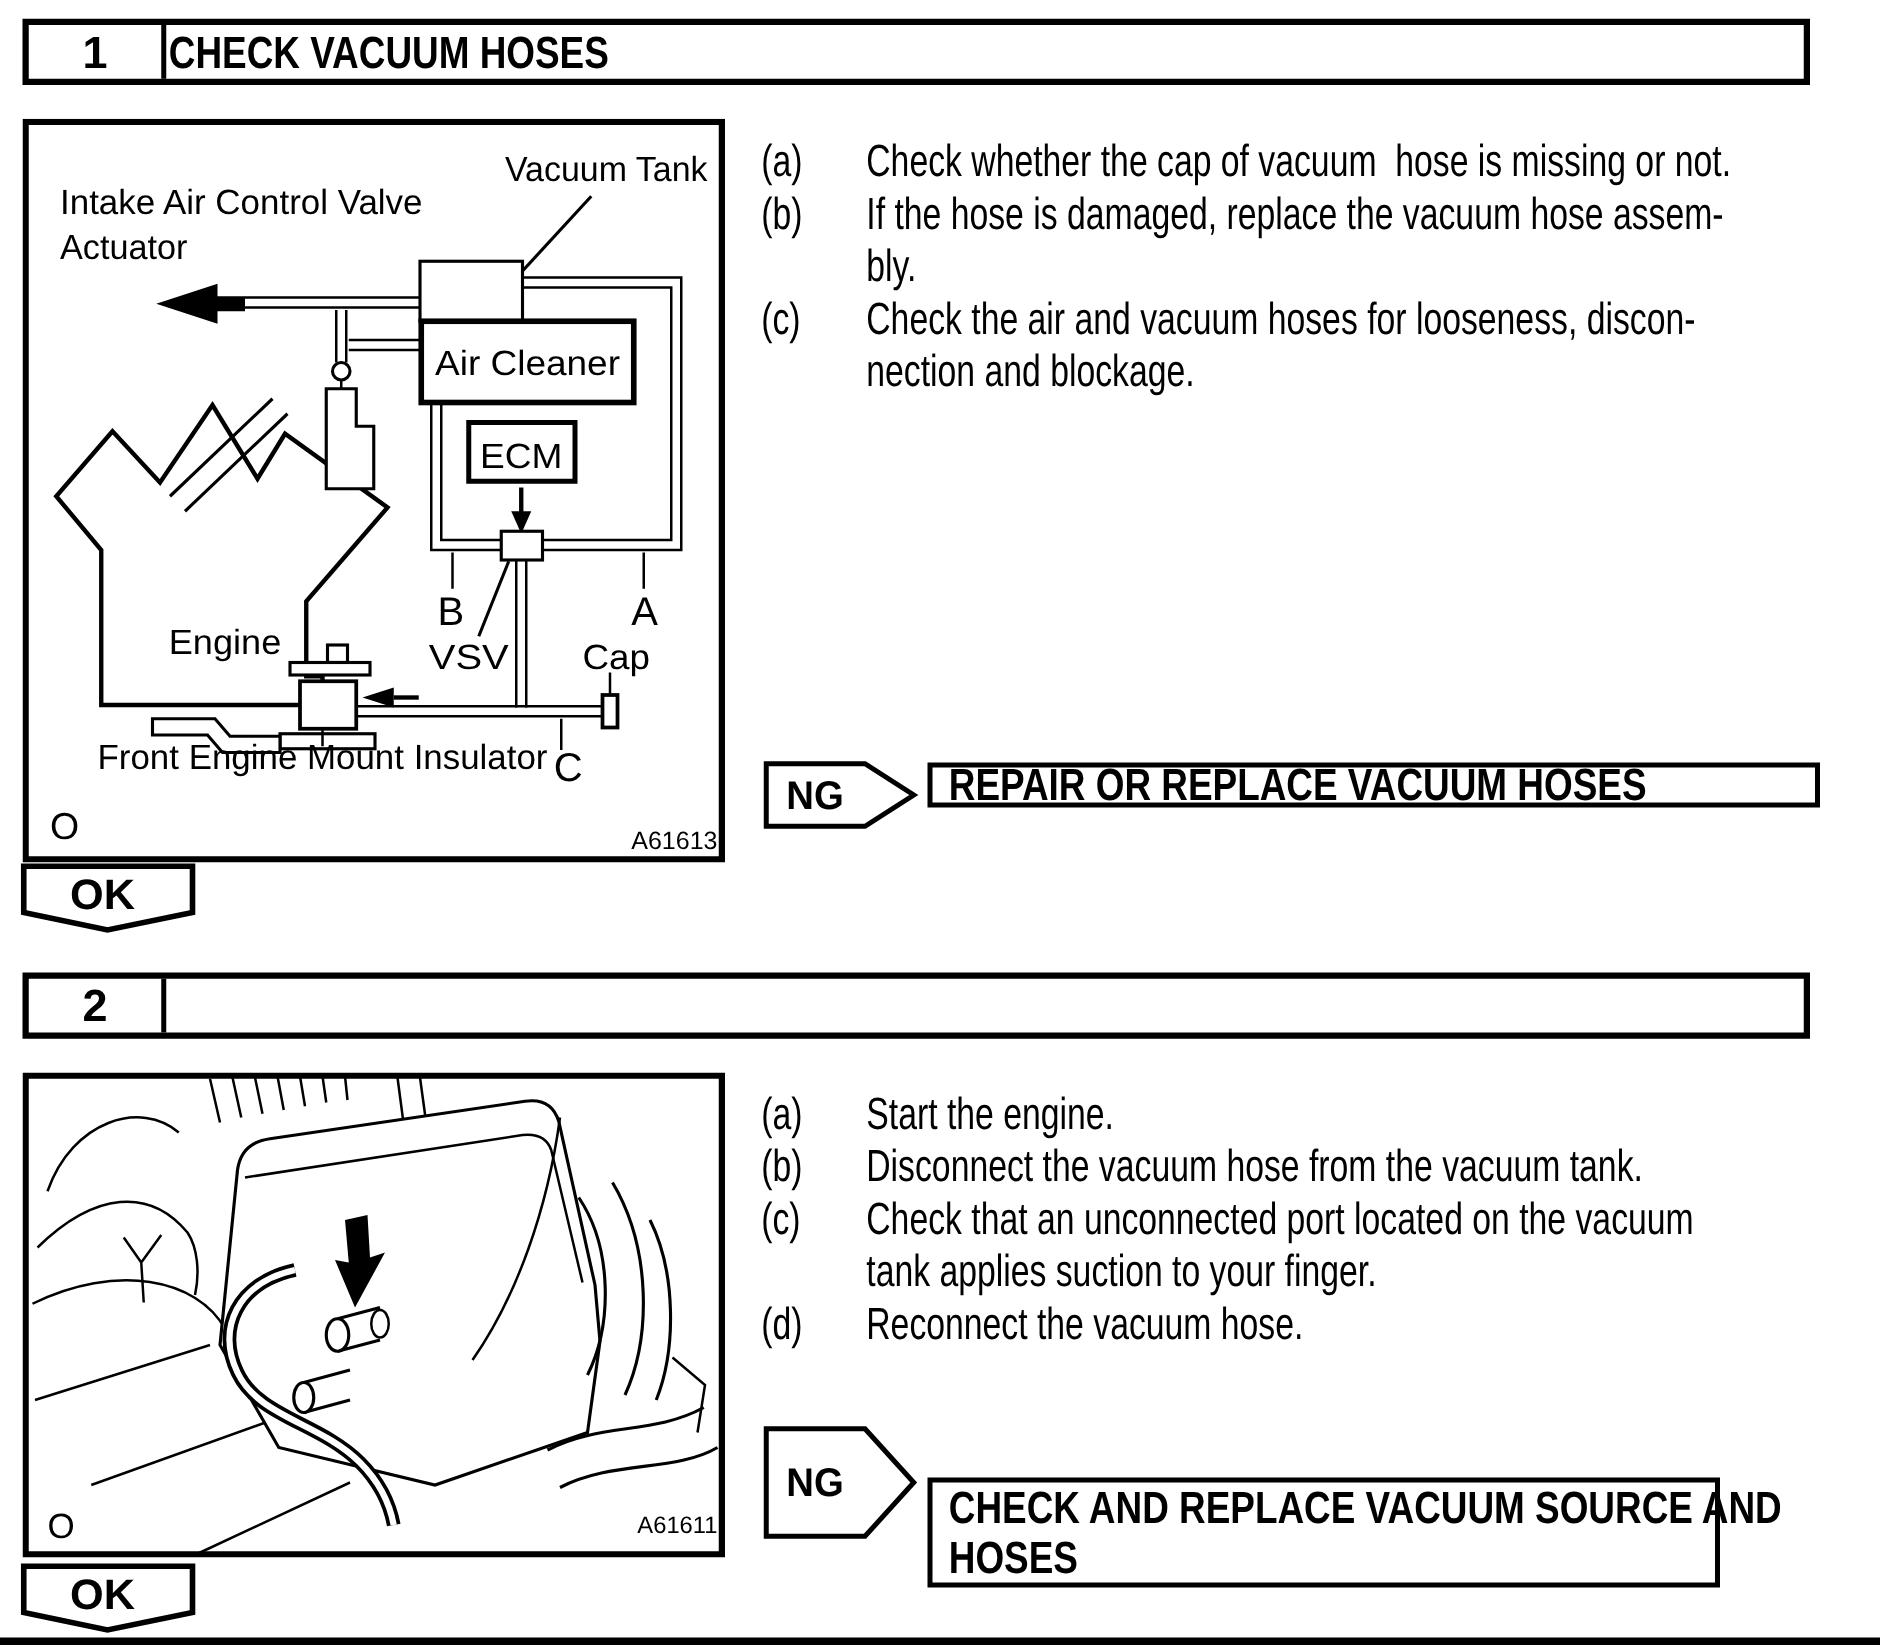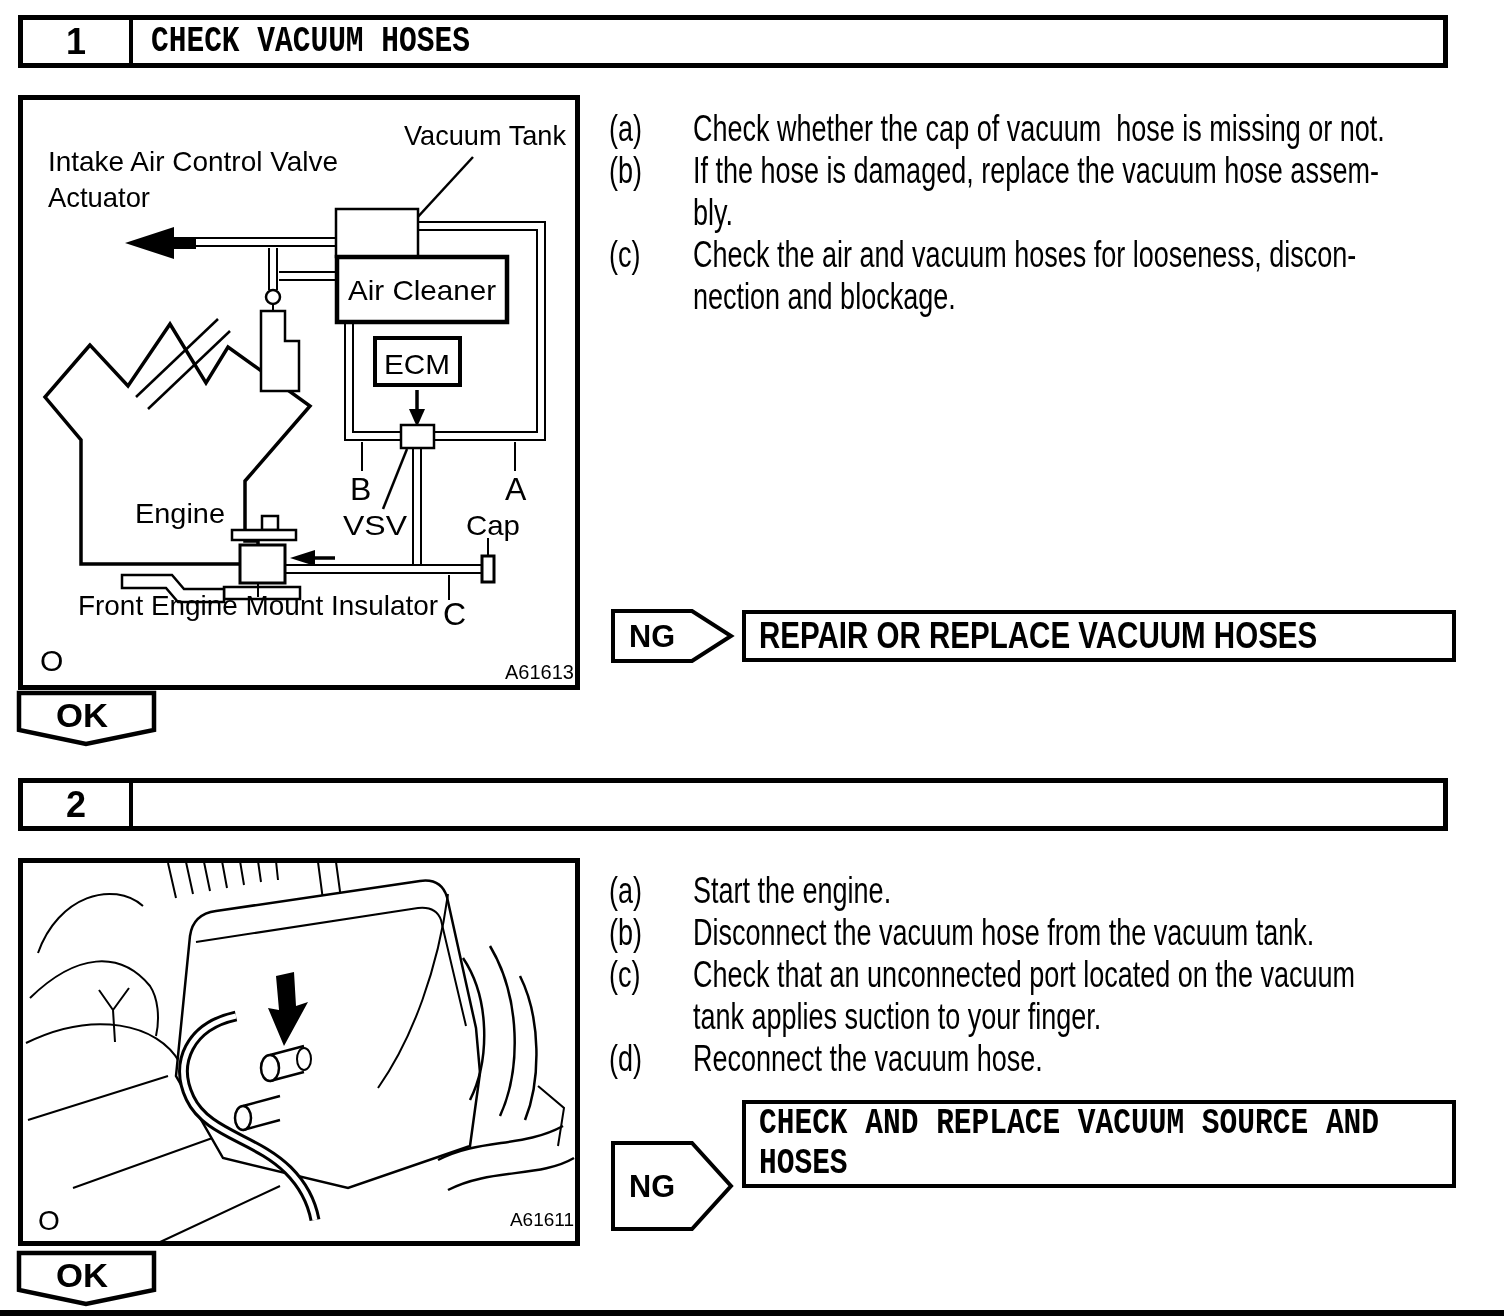--- a/index.html
+++ b/index.html
@@ -4,21 +4,21 @@
 <style>
   html,body{margin:0;padding:0;background:#fff;}
   #page{position:relative;width:1504px;height:1316px;background:#ffffff;
         font-family:"Liberation Sans","DejaVu Sans",sans-serif;color:#000;overflow:hidden;}
   .abs{position:absolute;}
   .condx{display:inline-block;transform:scaleX(0.82);transform-origin:0 50%;white-space:pre;}
   
   .hdr{box-sizing:border-box;border:5px solid #000;height:53px;display:flex;background:#fff;}
   .hdr-num{box-sizing:border-box;width:110px;border-right:4px solid #000;display:flex;
            align-items:center;justify-content:center;font-weight:bold;font-size:36px;}
-  .hdr-title{display:flex;align-items:center;padding-left:18px;font-weight:bold;font-size:36px;font-family:Liberation Mono, monospace;}
+  .hdr-title{display:flex;align-items:center;padding-left:2px;font-weight:bold;font-size:36px;}
   
   .ins-block{width:1130px;transform:scaleX(0.75);transform-origin:0 0;font-size:36px;line-height:42px;}
   .ins-row{display:flex;}
   .ins-label{width:112px;flex:none;}
   .ins-lines div{white-space:pre;}
   
   .ng-box{box-sizing:border-box;border:4px solid #000;background:#fff;display:flex;
           flex-direction:column;justify-content:center;align-items:flex-start;
           padding-left:13px;font-weight:bold;font-size:36px;line-height:40px;}
   .rule{background:#000;}
@@ -128,21 +128,21 @@
         <div>Check the air and vacuum hoses for looseness, discon-</div>
         <div>nection and blockage.</div>
       </div>
     </div>
   </div>
 
   <svg class="abs" style="left:610px;top:608px;" width="126" height="56" viewBox="0 0 126 56">
     <polygon points="3,3 82,3 121,28 82,53 3,53" fill="#fff" stroke="#000" stroke-width="4"></polygon>
     <text x="42" y="39" font-size="32" font-weight="bold" text-anchor="middle" textLength="46" lengthAdjust="spacingAndGlyphs">NG</text>
   </svg>
-  <div class="ng-box abs" style="left:742px;top:610px;width:714px;height:52px;">
+  <div class="ng-box abs" style="left:742px;top:610px;width:714px;height:36px;">
     <span class="condx">REPAIR OR REPLACE VACUUM HOSES</span>
   </div>
 
   <svg class="abs" style="left:16px;top:690px;" width="142" height="58" viewBox="0 0 142 58">
     <polygon points="3,3 138,3 138,40 70,54 3,40" fill="#fff" stroke="#000" stroke-width="4.5"></polygon>
     <text x="66" y="37" font-size="34" font-weight="bold" text-anchor="middle" textLength="52" lengthAdjust="spacingAndGlyphs">OK</text>
   </svg>
 
   <div class="hdr abs" style="left:18px;top:778px;width:1430px;">
     <div class="hdr-num">2</div>
@@ -210,21 +210,21 @@
       <div class="ins-lines">
         <div>Reconnect the vacuum hose.</div>
       </div>
     </div>
   </div>
 
   <svg class="abs" style="left:610px;top:1140px;" width="126" height="92" viewBox="0 0 126 92">
     <polygon points="3,3 82,3 121,46 82,89 3,89" fill="#fff" stroke="#000" stroke-width="4"></polygon>
     <text x="42" y="57" font-size="32" font-weight="bold" text-anchor="middle" textLength="46" lengthAdjust="spacingAndGlyphs">NG</text>
   </svg>
-  <div class="ng-box abs" style="left:742px;top:1100px;width:714px;height:88px;font-family:Liberation Mono, monospace;">
+  <div class="ng-box abs" style="left:742px;top:1182px;width:634px;height:88px;">
     <span class="condx">CHECK AND REPLACE VACUUM SOURCE AND</span>
     <span class="condx">HOSES</span>
   </div>
 
   <svg class="abs" style="left:16px;top:1250px;" width="142" height="58" viewBox="0 0 142 58">
     <polygon points="3,3 138,3 138,40 70,54 3,40" fill="#fff" stroke="#000" stroke-width="4.5"></polygon>
     <text x="66" y="37" font-size="34" font-weight="bold" text-anchor="middle" textLength="52" lengthAdjust="spacingAndGlyphs">OK</text>
   </svg>
 
   <div class="rule abs" style="left:0;top:1310px;width:1504px;height:6px;"></div>

